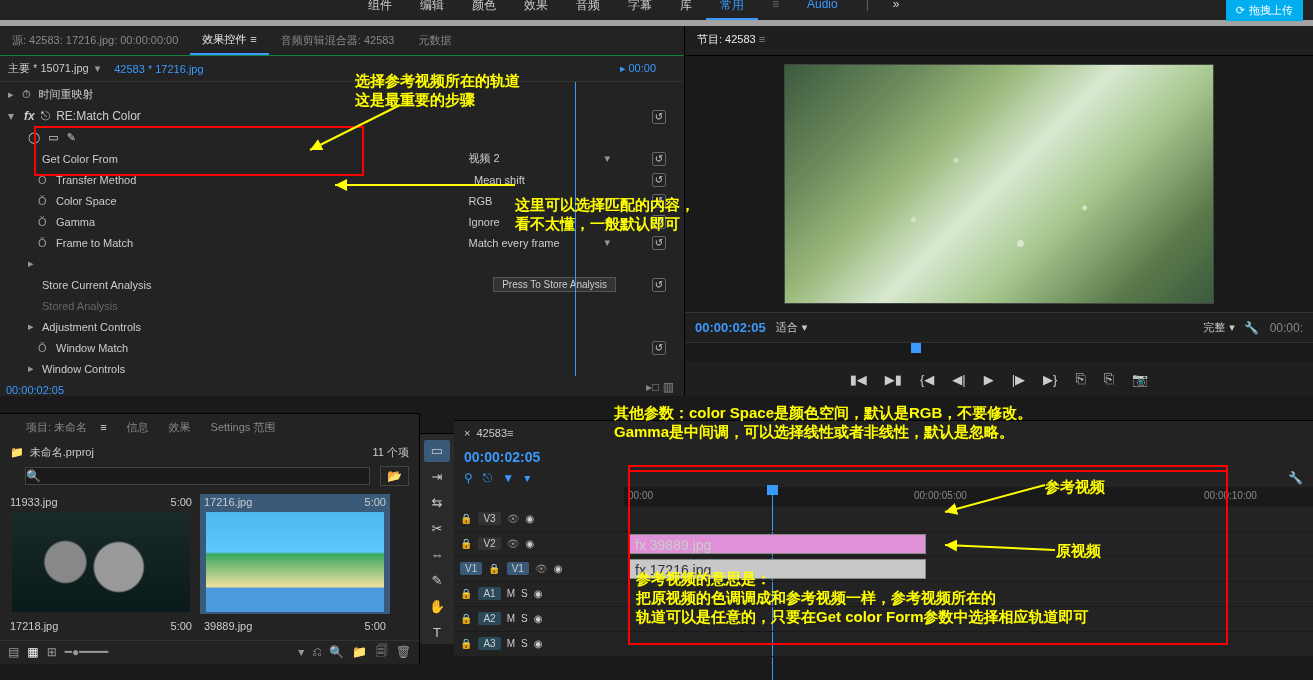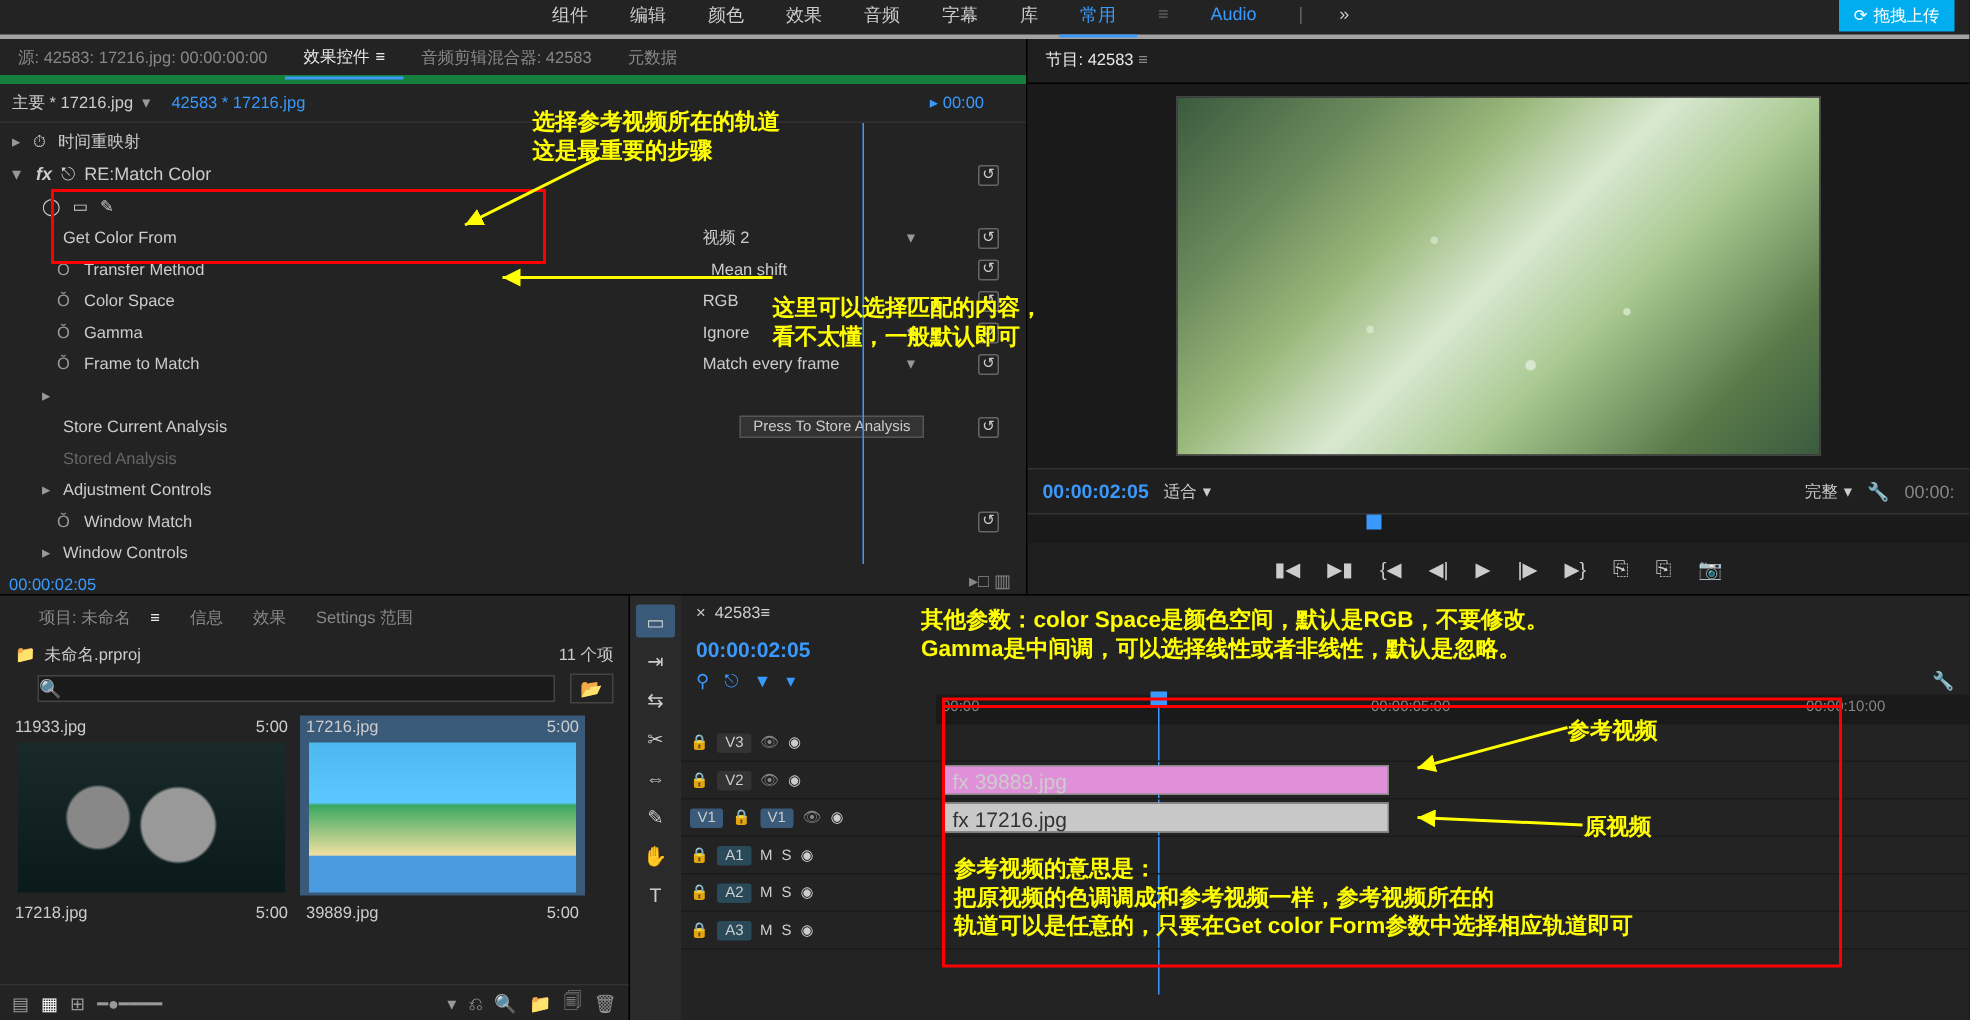--- a/index.html
+++ b/index.html
@@ -1,26 +1,26 @@
 <!DOCTYPE html>
 <html><head>
 <meta charset="utf-8">
 <style>
 *{box-sizing:border-box;margin:0;padding:0;font-family:"Microsoft YaHei",Arial,sans-serif;}
 body{background:#1a1a1a;color:#ccc;font-size:12px;width:1313px;height:680px;overflow:hidden;position:relative;}
-.topbar{height:26px;background:#232323;display:flex;align-items:center;padding:0 4px;border-bottom:3px solid #a3a3a3;}
+.topbar{height:26px;background:#232323;display:flex;align-items:flex-end;padding:0 4px;border-bottom:6px solid #a3a3a3;}
 .topmenu{display:flex;gap:0;margin-left:350px;}
 .topmenu span{padding:4px 14px;color:#ccc;cursor:pointer;}
 .topmenu .active{color:#3a99fc;border-bottom:2px solid #3a99fc;}
 .topmenu .audio{color:#3a99fc;}
 .topmenu .more{padding:4px 10px;}
 .upload-btn{position:absolute;right:10px;top:0;background:#00aeef;color:#fff;padding:3px 10px;font-size:11px;display:flex;align-items:center;gap:4px;}
 .main{display:flex;height:370px;}
 .left-panel{width:685px;background:#232323;border-right:1px solid #000;}
-.tabs-row{height:30px;display:flex;align-items:center;border-bottom:6px solid #15803d;}
+.tabs-row{height:30px;display:flex;align-items:center;border-bottom:1px solid #15803d;}
 .tab{padding:6px 12px;color:#888;font-size:11px;}
 .tab.active{color:#e8e8e8;border-bottom:2px solid #3a99fc;}
 .tab .menu-icon{margin-left:4px;}
 .sequence-row{height:26px;display:flex;align-items:center;padding:0 8px;border-bottom:1px solid #333;font-size:11px;}
 .seq-main{color:#ccc;}
 .seq-link{color:#3a99fc;margin-left:14px;}
 .seq-time{margin-left:auto;margin-right:20px;color:#3a99fc;font-size:11px;}
 .effect-tree{padding:2px 8px;position:relative;}
 .tree-row{display:flex;align-items:center;height:21px;font-size:11px;}
 .arrow{width:10px;color:#999;}
@@ -41,21 +41,21 @@
 .program-img{width:430px;height:240px;background:linear-gradient(135deg,#3a5a3e 0%,#6b8a5c 20%,#9ab87a 35%,#d8e8d0 50%,#a8c890 65%,#5a7a4a 85%,#3a5a3e 100%);border:1px solid #444;position:relative;overflow:hidden;}
 .program-img::after{content:"";position:absolute;inset:0;background:radial-gradient(circle at 70% 60%,rgba(255,255,255,.5) 2px,transparent 3px),radial-gradient(circle at 40% 40%,rgba(255,255,255,.4) 2px,transparent 3px),radial-gradient(circle at 55% 75%,rgba(255,255,255,.5) 3px,transparent 4px),radial-gradient(circle at 30% 65%,rgba(255,255,255,.4) 2px,transparent 3px);}
 .program-ctrl{height:30px;display:flex;align-items:center;padding:0 10px;gap:10px;border-top:1px solid #333;}
 .timecode{color:#3a99fc;font-size:13px;font-weight:bold;}
 .dd{display:flex;align-items:center;gap:4px;color:#ccc;font-size:11px;}
 .wrench{margin-left:auto;color:#999;}
 .scrub{height:20px;background:#1a1a1a;position:relative;border-top:1px solid #333;}
 .scrub-head{position:absolute;left:36%;top:0;width:10px;height:10px;background:#3a99fc;}
 .transport{height:34px;display:flex;align-items:center;justify-content:center;gap:18px;color:#ccc;}
 .transport span{font-size:13px;cursor:pointer;}
-.bottom{display:flex;height:284px;}
+.bottom{display:flex;height:284px;align-items:center;}
 .project-panel{width:420px;background:#232323;border-right:1px solid #000;border-top:1px solid #000;display:flex;flex-direction:column;}
 .proj-tabs{height:28px;display:flex;align-items:center;padding:0 6px;}
 .proj-tabs span{padding:4px 10px;font-size:11px;color:#888;}
 .proj-tabs .active{color:#e8e8e8;}
 .proj-path{height:22px;display:flex;align-items:center;padding:0 10px;font-size:11px;}
 .proj-path .count{margin-left:auto;}
 .proj-search{height:24px;display:flex;align-items:center;padding:0 10px;}
 .proj-search input{flex:1;background:#1a1a1a;border:1px solid #444;color:#ccc;padding:2px 18px 2px 6px;font-size:11px;}
 .proj-search .folder-ico{margin-left:10px;padding:2px 6px;border:1px solid #444;}
 .thumb-grid{flex:1;display:flex;flex-wrap:wrap;gap:4px;padding:6px;overflow:hidden;align-content:flex-start;}
@@ -123,21 +123,21 @@
 <div class="main">
 
   <div class="left-panel" style="position:relative;">
     <div class="tabs-row">
       <span class="tab">源: 42583: 17216.jpg: 00:00:00:00</span>
       <span class="tab active"><span>效果控件</span><span class="menu-icon">≡</span></span>
       <span class="tab">音频剪辑混合器: 42583</span>
       <span class="tab">元数据</span>
     </div>
     <div class="sequence-row">
-      <span class="seq-main">主要 * 17216.jpg</span>
+      <span class="seq-main">主要 * 15071.jpg</span>
       <span style="color:#999;margin-left:6px;">▾</span>
       <span class="seq-link">42583 * 17216.jpg</span>
       <span class="seq-time">▸ <span>00:00</span></span>
     </div>
     <div class="effect-tree">
       <div class="tree-row">
         <span class="arrow">▸</span>
         <span style="margin:0 4px;">⏱</span>
         <span class="prop-label">时间重映射</span>
       </div>

